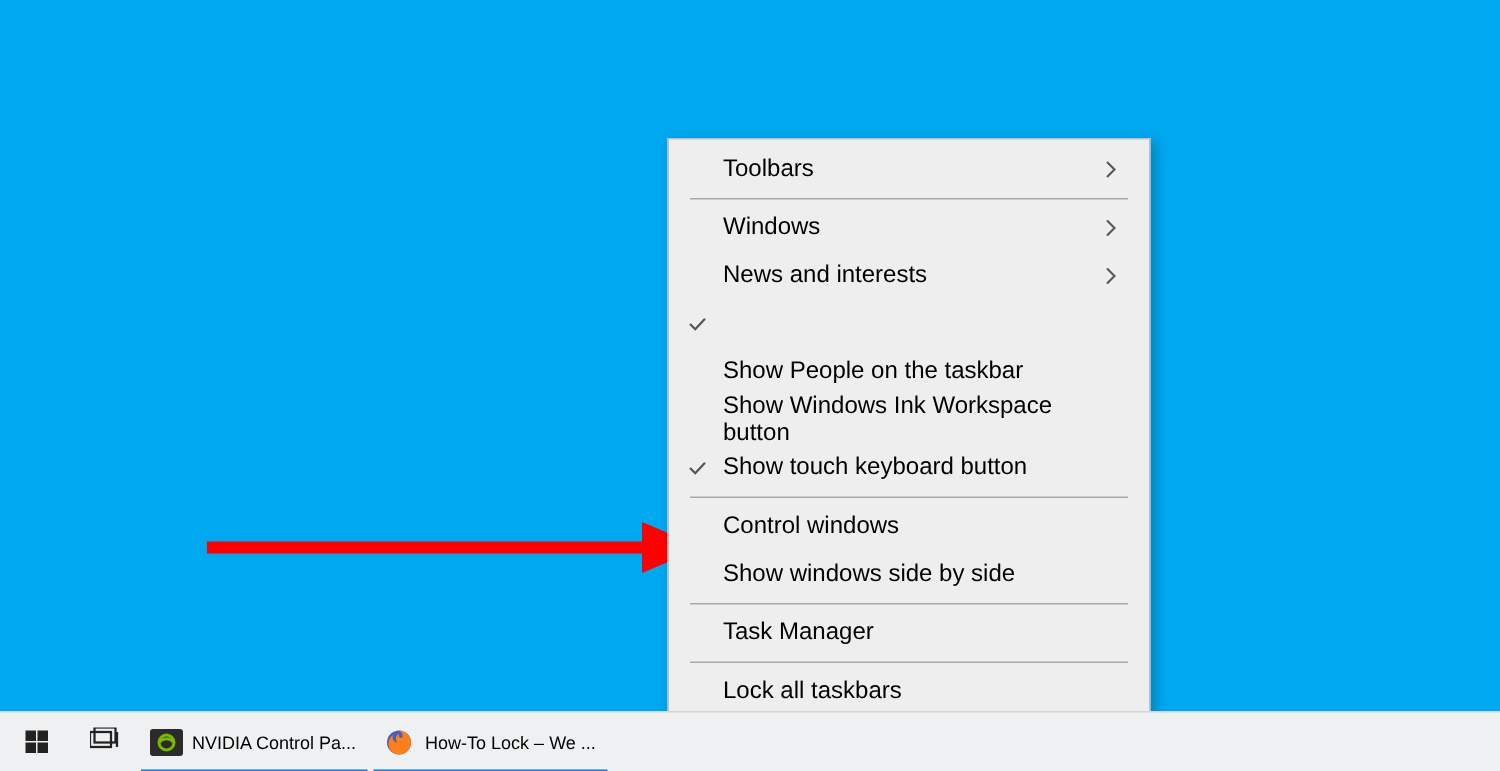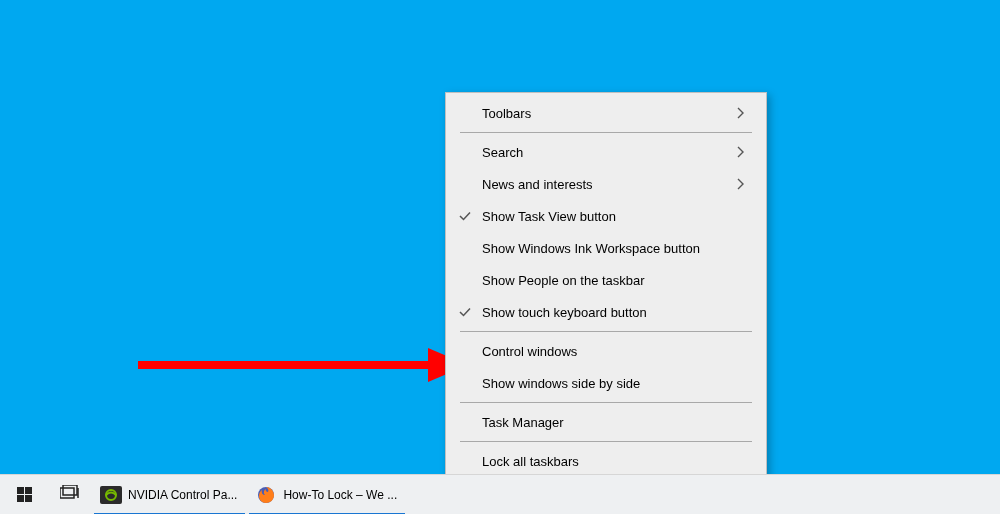--- a/index.html
+++ b/index.html
@@ -69,21 +69,21 @@
     background: #eeeeee;
     border: 1px solid #bfbfbf;
     box-shadow: 3px 3px 8px rgba(0,0,0,0.25);
     padding: 4px 2px;
   }
   .menu-item {
     height: 32px;
     display: flex;
     align-items: center;
     padding: 0 16px 0 0;
-    font-size: 13px;
+    font-size: 16px;
   }
   .menu-icon-col {
     width: 34px;
     display: flex;
     align-items: center;
     justify-content: center;
     flex-shrink: 0;
   }
   .menu-label { flex: 1; }
   .menu-arrow {
@@ -131,21 +131,21 @@
         <svg width="8" height="12" viewBox="0 0 8 12">
             <path d="M2 1 L7 6 L2 11" stroke="#555" stroke-width="1.4" fill="none"></path>
           </svg>
       </span>
     </div>
 
     <div class="menu-sep"></div>
 
     <div class="menu-item">
       <span class="menu-icon-col"></span>
-      <span class="menu-label">Search</span>
+      <span class="menu-label">Windows</span>
       <span class="menu-arrow">
         <svg width="8" height="12" viewBox="0 0 8 12">
             <path d="M2 1 L7 6 L2 11" stroke="#555" stroke-width="1.4" fill="none"></path>
           </svg>
       </span>
     </div>
 
     <div class="menu-item">
       <span class="menu-icon-col"></span>
       <span class="menu-label">News and interests</span>
@@ -155,31 +155,30 @@
           </svg>
       </span>
     </div>
 
     <div class="menu-item">
       <span class="menu-icon-col">
         <svg width="14" height="14" viewBox="0 0 14 14">
             <path d="M2 7 L5.5 10.5 L12 3.5" stroke="#555" stroke-width="1.5" fill="none"></path>
           </svg>
       </span>
-      <span class="menu-label">Show Task View button</span>
+    </div>
+
+    <div class="menu-item">
+      <span class="menu-icon-col"></span>
+      <span class="menu-label">Show People on the taskbar</span>
     </div>
 
     <div class="menu-item">
       <span class="menu-icon-col"></span>
       <span class="menu-label">Show Windows Ink Workspace button</span>
-    </div>
-
-    <div class="menu-item">
-      <span class="menu-icon-col"></span>
-      <span class="menu-label">Show People on the taskbar</span>
     </div>
 
     <div class="menu-item">
       <span class="menu-icon-col">
         <svg width="14" height="14" viewBox="0 0 14 14">
             <path d="M2 7 L5.5 10.5 L12 3.5" stroke="#555" stroke-width="1.5" fill="none"></path>
           </svg>
       </span>
       <span class="menu-label">Show touch keyboard button</span>
     </div>

